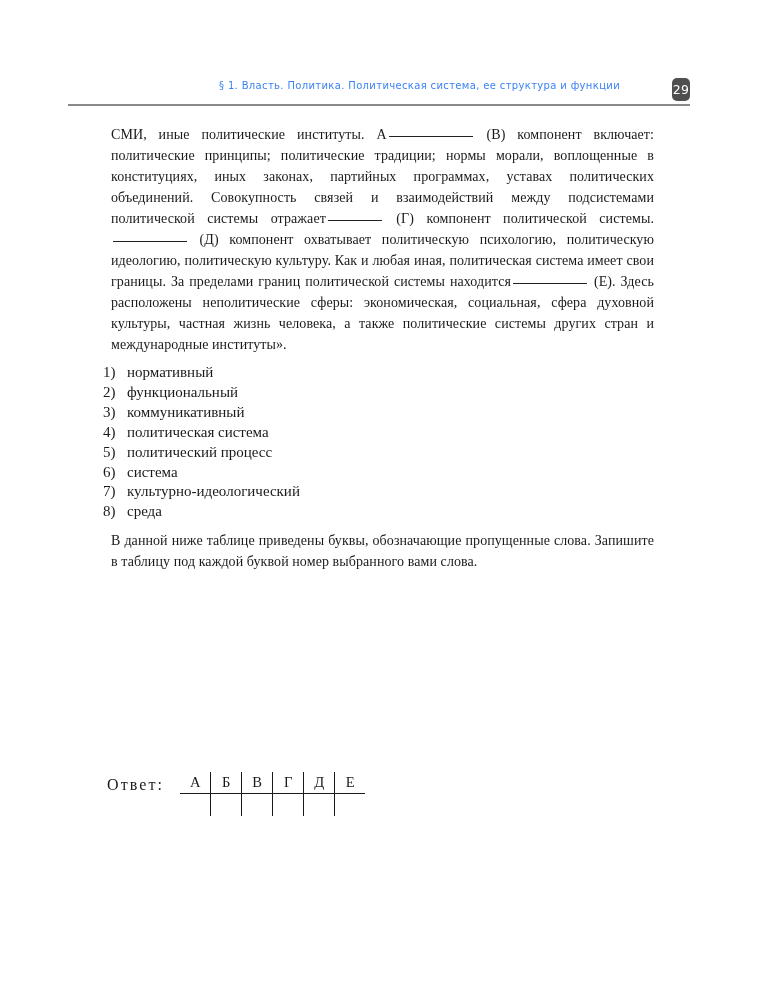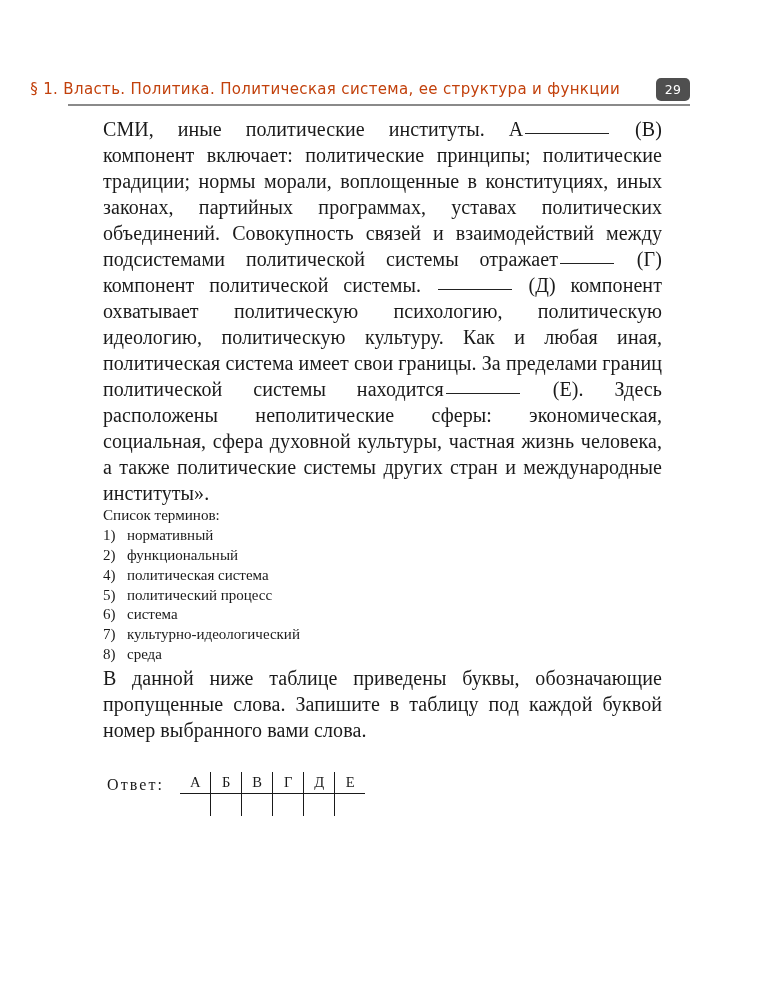--- a/index.html
+++ b/index.html
@@ -23,30 +23,30 @@
     left: 68px;
     top: 80px;
     width: 622px;
     height: 26px;
   }
   .header-title {
     position: absolute;
     right: 70px;
     top: 0px;
     font-family: "DejaVu Sans", "Liberation Sans", sans-serif;
-    font-size: 15px;
+    font-size: 10px;
     letter-spacing: 0.35px;
-    color: #c2410c;
+    color: #3b82f6;
     white-space: nowrap;
   }
   .page-badge {
     position: absolute;
     right: 0px;
     top: -2px;
-    width: 34px;
+    width: 18px;
     height: 23px;
     background: #4f4f4f;
     border-radius: 5px;
     color: #ffffff;
     font-family: "DejaVu Sans", "Liberation Sans", sans-serif;
     font-size: 12.5px;
     line-height: 23px;
     text-align: center;
     letter-spacing: 0.3px;
   }
@@ -61,23 +61,23 @@
 
   
   .content {
     position: absolute;
     left: 103px;
     top: 116px;
     width: 559px;
   }
 
   p.para {
-    margin: 0;
-    font-size: 20px;
-    line-height: 26px;
+    margin: 8px;
+    font-size: 14px;
+    line-height: 21px;
     text-align: justify;
     text-justify: inter-word;
     letter-spacing: 0.08px;
     -webkit-hyphens: manual;
     hyphens: manual;
   }
 
   .gap-para { margin-top: 13px; }
 
   
@@ -158,25 +158,25 @@
   <div class="page-badge">29</div>
   <div class="header-rule"></div>
 </div>
 
 <div class="content">
 
   <p class="para"><span>СМИ, иные политические институты. А</span><span class="blank w-lg"></span> <span>(В) компонент включает: политические принципы; политические традиции; нормы морали, воплощенные в конституциях, иных законах, партийных программах, уставах политических объединений. Совокупность связей и взаимодействий между подсистемами политической системы отражает</span><span class="blank w-sm"></span> <span>(Г) компонент политической системы.</span> <span class="blank w-md"></span> <span>(Д) компонент охватывает политическую психологию, политическую идеологию, политическую культуру. Как и любая иная, политическая система имеет свои границы. За пределами границ политической системы находится</span><span class="blank w-md"></span> <span>(Е). Здесь расположены неполитические сферы: экономическая, социальная, сфера духовной культуры, частная жизнь человека, а также политические системы других стран и международные институты».</span></p>
 
 
 
-  <p class="terms-heading gap-para">Список терминов:</p>
 
   <ol class="terms">
     <li><span class="num">1)</span><span>нормативный</span></li>
     <li><span class="num">2)</span><span>функциональный</span></li>
+    <li><span class="num">3)</span><span>коммуникативный</span></li>
     <li><span class="num">4)</span><span>политическая система</span></li>
     <li><span class="num">5)</span><span>политический процесс</span></li>
     <li><span class="num">6)</span><span>система</span></li>
     <li><span class="num">7)</span><span>культурно-идеологический</span></li>
     <li><span class="num">8)</span><span>среда</span></li>
   </ol>
 
   <p class="para gap-para">В данной ниже таблице приведены буквы, обозначающие пропущенные слова. Запишите в таблицу под каждой буквой номер выбранного вами слова.</p>
 </div>
 

